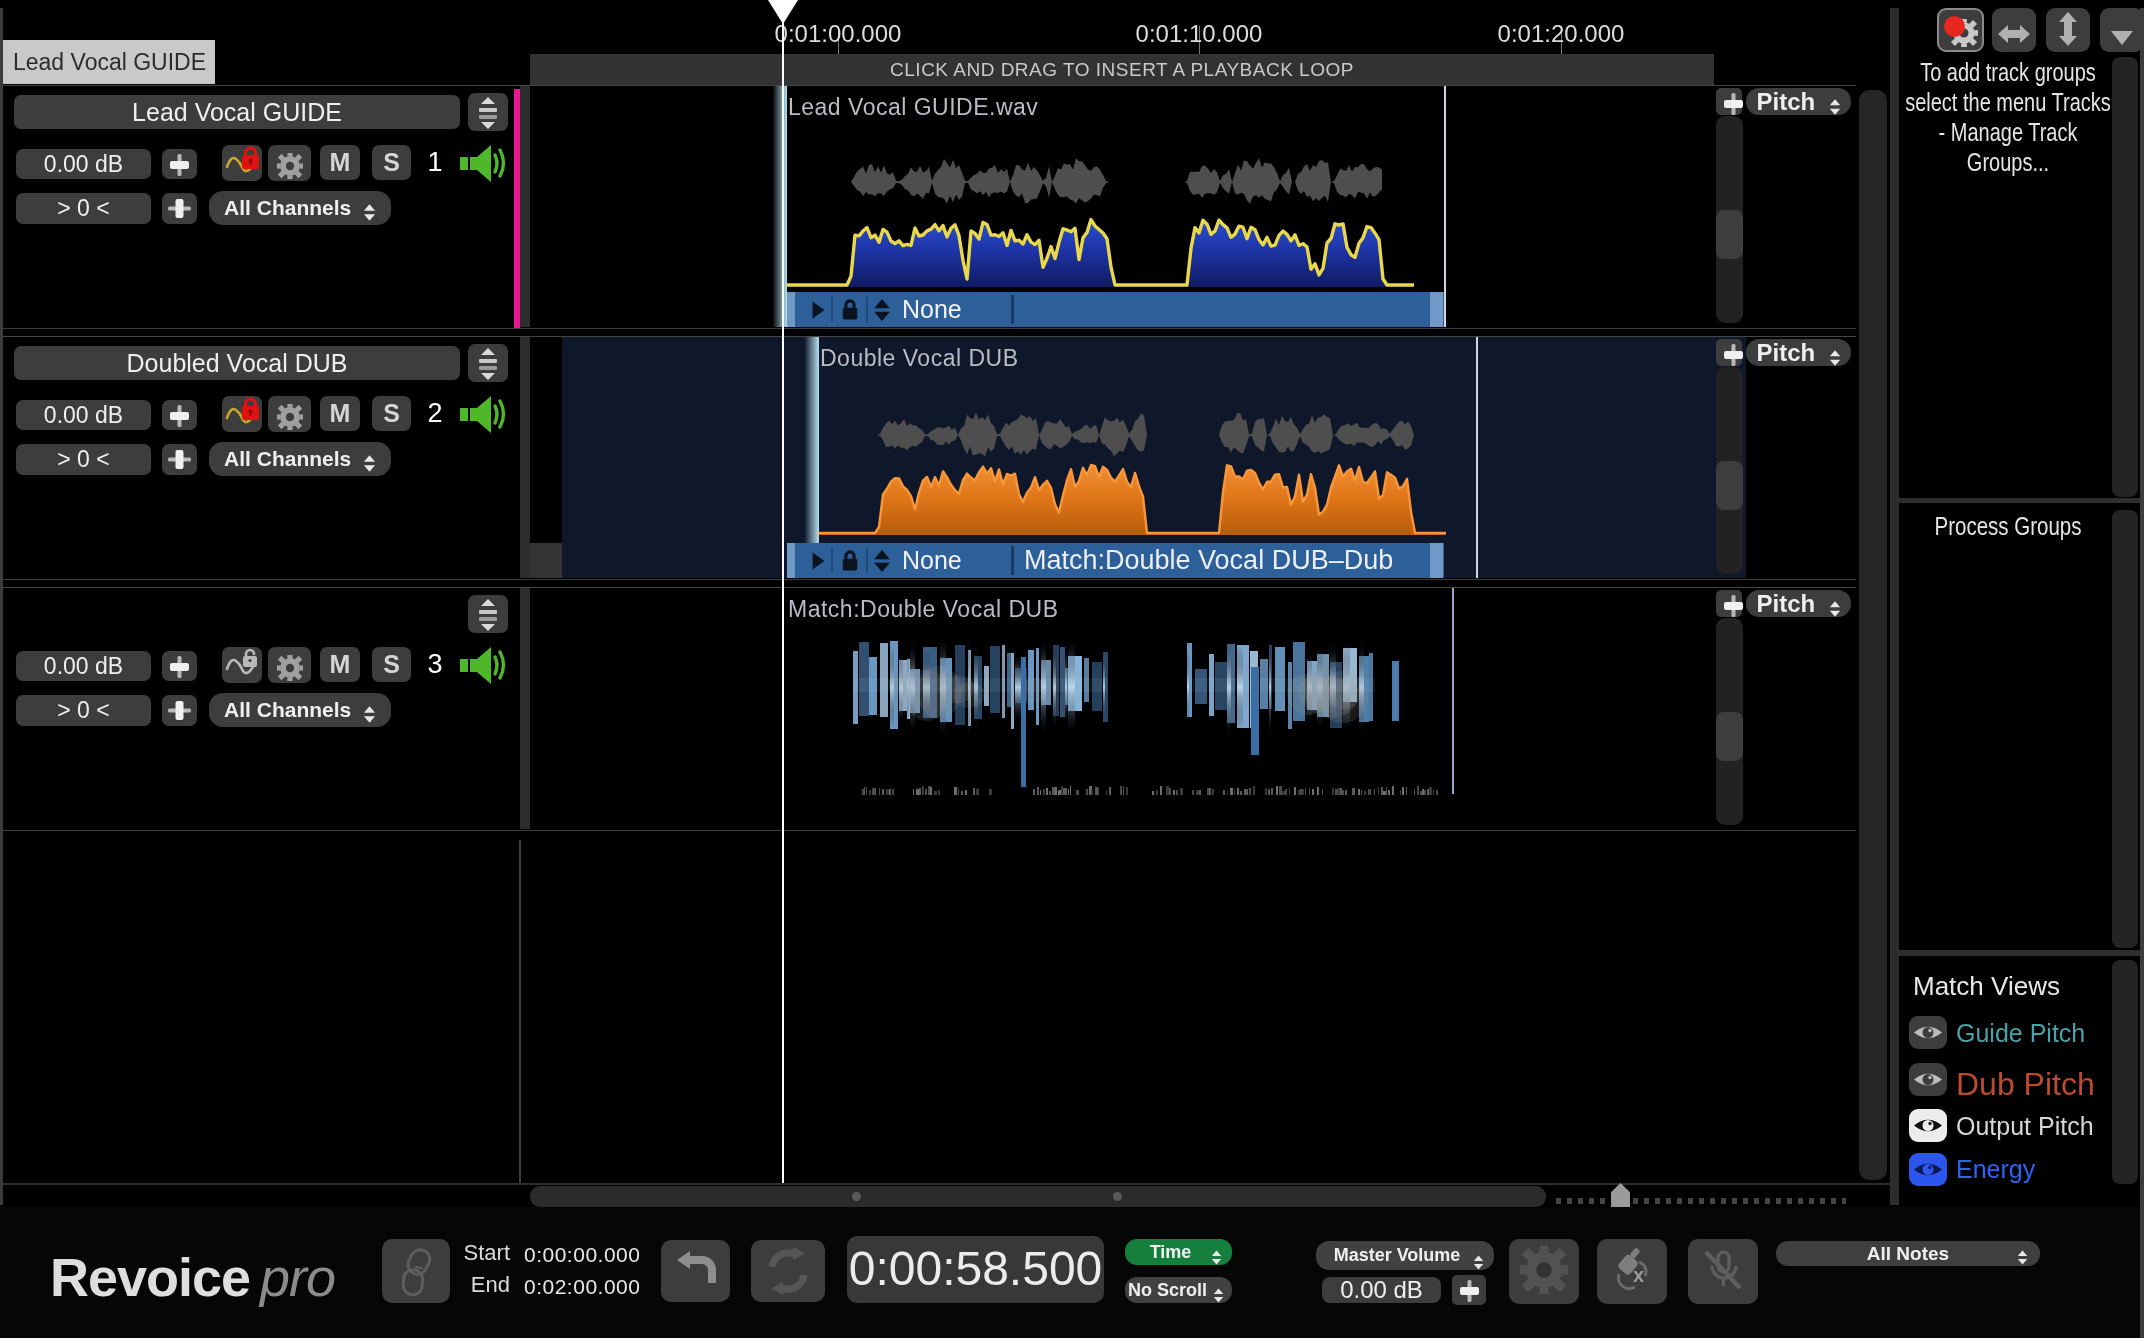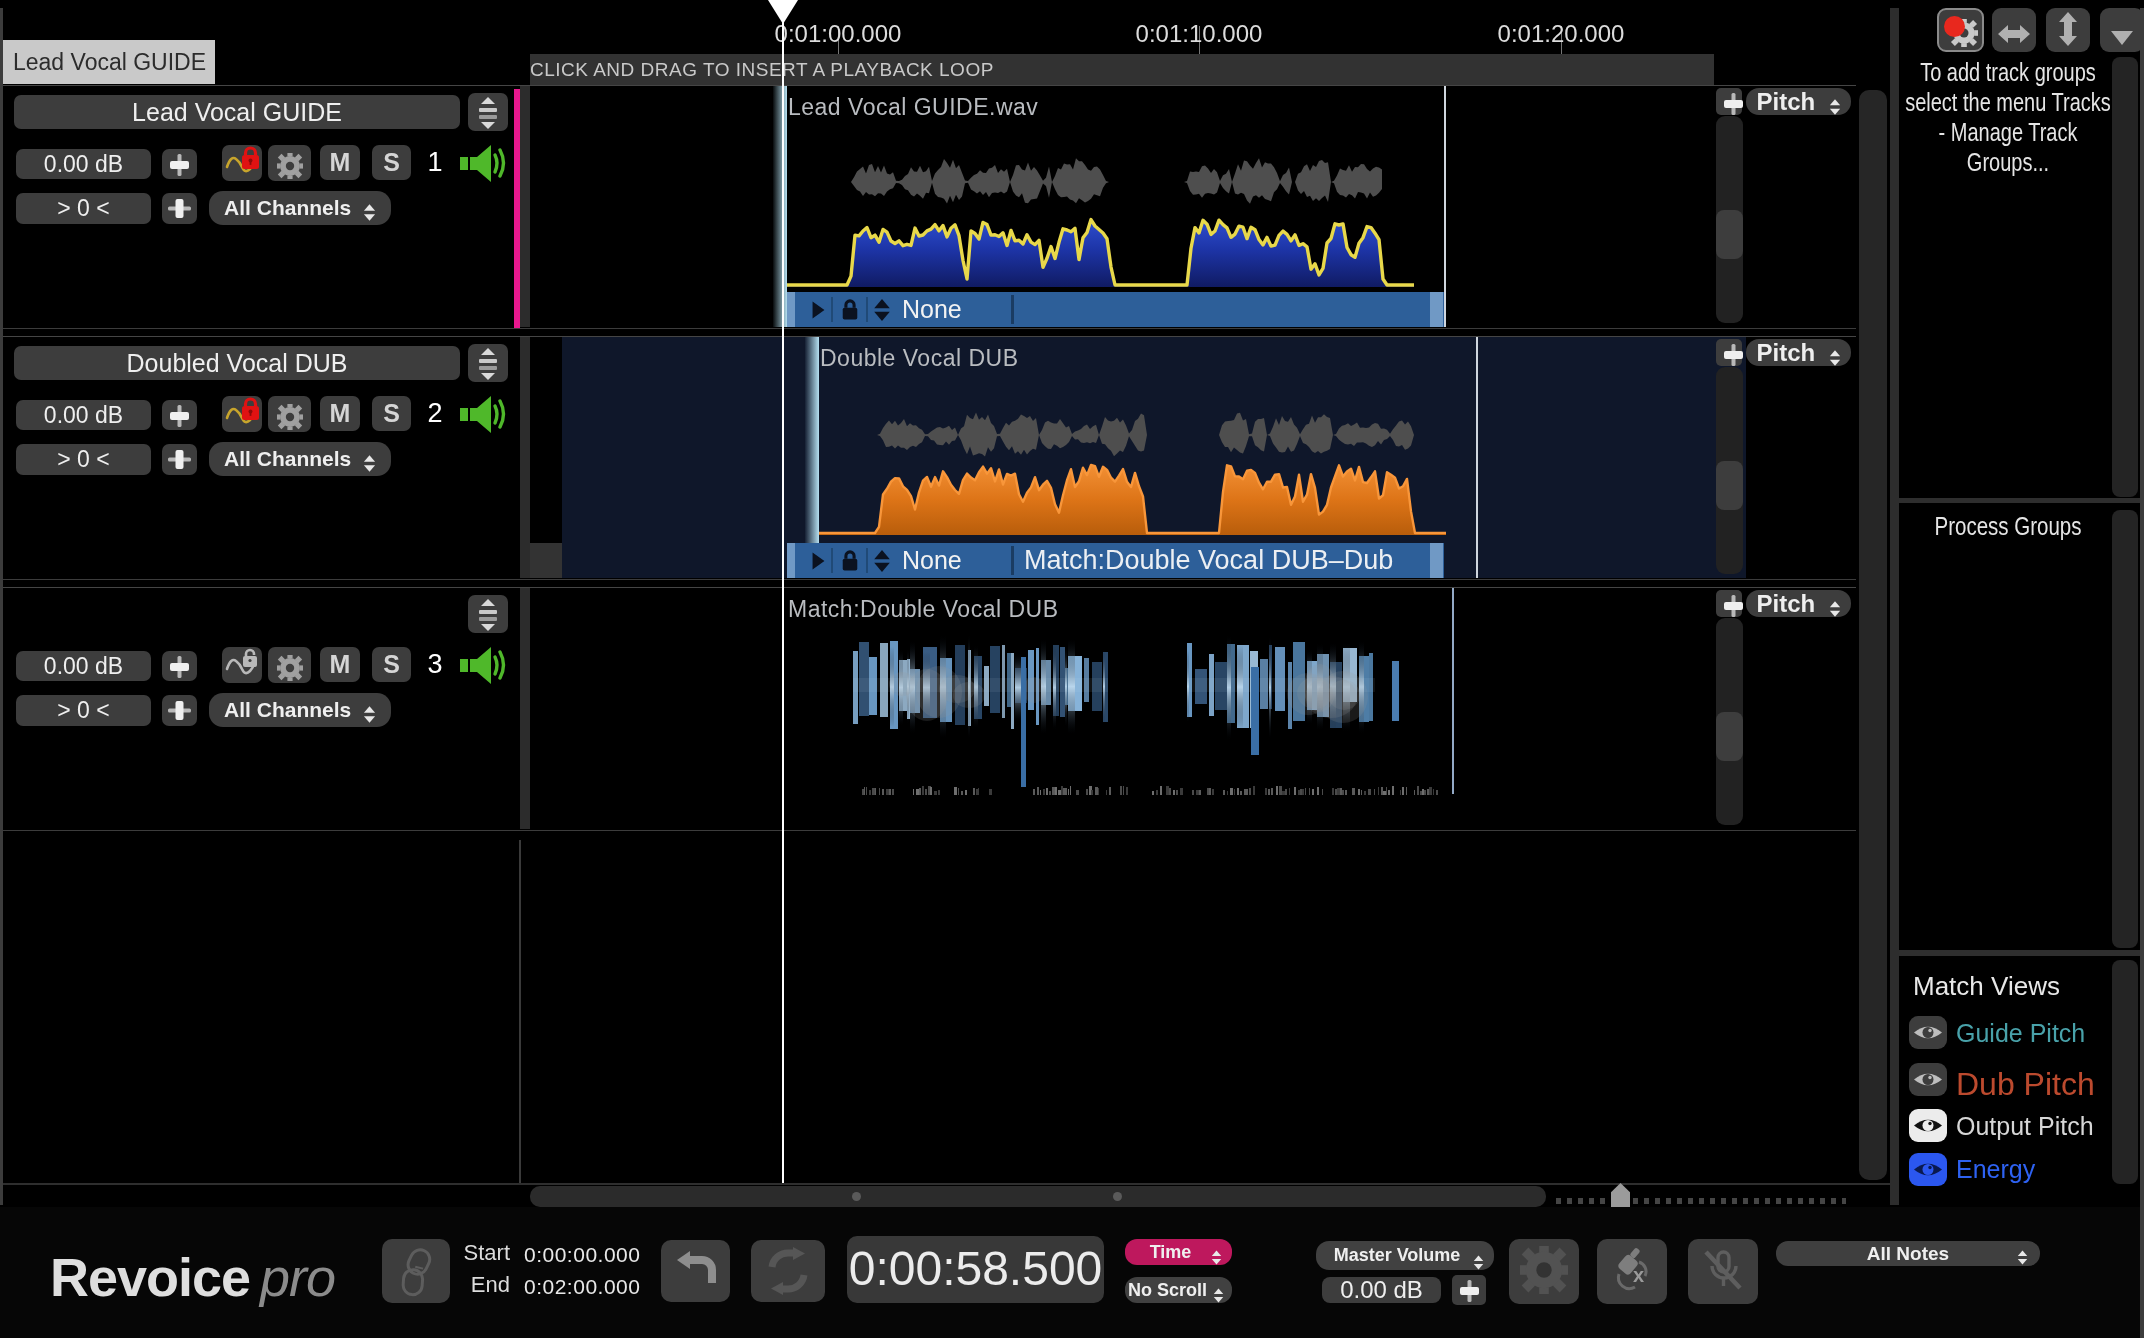--- a/index.html
+++ b/index.html
@@ -17,21 +17,21 @@
 <div style="position:absolute;left:0;top:0;width:2144px;height:54px;background:#000"></div>
 <div style="position:absolute;left:838px;top:26px;width:1px;height:28px;background:#777"></div>
 <div style="position:absolute;left:1199px;top:26px;width:1px;height:28px;background:#777"></div>
 <div style="position:absolute;left:1561px;top:26px;width:1px;height:28px;background:#777"></div>
 <div class="rlab" style="position:absolute;left:713px;top:20px;width:250px;text-align:center;font-size:24px;color:#dcdcdc">0:01:00.000</div>
 <div class="rlab" style="position:absolute;left:1074px;top:20px;width:250px;text-align:center;font-size:24px;color:#dcdcdc">0:01:10.000</div>
 <div class="rlab" style="position:absolute;left:1436px;top:20px;width:250px;text-align:center;font-size:24px;color:#dcdcdc">0:01:20.000</div>
 
 <div style="position:absolute;left:0;top:40px;width:215px;height:44px;background:#c9c9c9;color:#2c2c2c;font-size:23px;line-height:44px;padding-left:13px">Lead Vocal GUIDE</div>
 
-<div style="position:absolute;left:530px;top:54px;width:1184px;height:31px;background:#323232;text-align:left;line-height:31px;font-size:19px;color:#c9c9c9;letter-spacing:0.5px">CLICK AND DRAG TO INSERT A PLAYBACK LOOP</div>
+<div style="position:absolute;left:530px;top:54px;width:1184px;height:31px;background:#323232;text-align:center;line-height:31px;font-size:19px;color:#c9c9c9;letter-spacing:0.5px">CLICK AND DRAG TO INSERT A PLAYBACK LOOP</div>
 
 <div style="position:absolute;left:0;top:85px;width:1856px;height:1px;background:#454545"></div>
 <div style="position:absolute;left:0;top:328px;width:1856px;height:1px;background:#3c3c3c"></div>
 <div style="position:absolute;left:520px;top:86px;width:10px;height:241px;background:#2c2c2c"></div>
 <div style="position:absolute;left:0;top:336px;width:1856px;height:1px;background:#454545"></div>
 <div style="position:absolute;left:0;top:579px;width:1856px;height:1px;background:#3c3c3c"></div>
 <div style="position:absolute;left:520px;top:337px;width:10px;height:241px;background:#2c2c2c"></div>
 <div style="position:absolute;left:0;top:587px;width:1856px;height:1px;background:#454545"></div>
 <div style="position:absolute;left:0;top:830px;width:1856px;height:1px;background:#3c3c3c"></div>
 <div style="position:absolute;left:520px;top:588px;width:10px;height:241px;background:#2c2c2c"></div>
@@ -566,21 +566,21 @@
 <div class="btn" style="left:751px;top:1240px;width:74px;height:62px;border-radius:10px;padding-top:7px">
 <svg width="48" height="48" viewBox="0 0 48 48">
       <g fill="none" stroke="#565656" stroke-width="7">
         <path d="M8 20 a16 16 0 0 1 16 -14 h7"></path>
         <path d="M40 28 a16 16 0 0 1 -16 14 h-7"></path>
       </g>
       <path d="M29 0 L41 6.5 L29 13 Z" fill="#565656"></path>
       <path d="M19 35 L7 41.5 L19 48 Z" fill="#565656"></path>
     </svg></div>
 <div class="btn" style="left:847px;top:1236px;width:257px;height:67px;border-radius:10px;background:#383838;line-height:65px;font-size:48px;color:#ececec">0:00:58.500</div>
-<div class="btn bold" style="left:1125px;top:1239px;width:107px;height:26px;line-height:26px;font-size:18px;border-radius:12px;background:#be185d;padding-right:16px">Time<span style="position:absolute;right:10px;top:4px"><svg width="11" height="17" viewBox="0 0 14 20">
+<div class="btn bold" style="left:1125px;top:1239px;width:107px;height:26px;line-height:26px;font-size:18px;border-radius:12px;background:#15803d;padding-right:16px">Time<span style="position:absolute;right:10px;top:4px"><svg width="11" height="17" viewBox="0 0 14 20">
         <path d="M7 1 L13 8 H1 Z" fill="#e8e8e8"></path>
         <path d="M7 19 L1 12 H13 Z" fill="#e8e8e8"></path>
       </svg></span></div>
 <div class="btn bold" style="left:1125px;top:1277px;width:107px;height:26px;line-height:26px;font-size:18px;border-radius:12px;background:#414141;padding-right:22px">No&nbsp;Scroll<span style="position:absolute;right:8px;top:4px"><svg width="11" height="17" viewBox="0 0 14 20">
         <path d="M7 1 L13 8 H1 Z" fill="#e8e8e8"></path>
         <path d="M7 19 L1 12 H13 Z" fill="#e8e8e8"></path>
       </svg></span></div>
 <div class="btn bold" style="left:1316px;top:1241px;width:178px;height:29px;line-height:29px;font-size:18px;border-radius:13px;background:#414141;padding-right:16px">Master&nbsp;Volume<span style="position:absolute;right:10px;top:6px"><svg width="11" height="17" viewBox="0 0 14 20">
         <path d="M7 1 L13 8 H1 Z" fill="#e8e8e8"></path>
         <path d="M7 19 L1 12 H13 Z" fill="#e8e8e8"></path>

